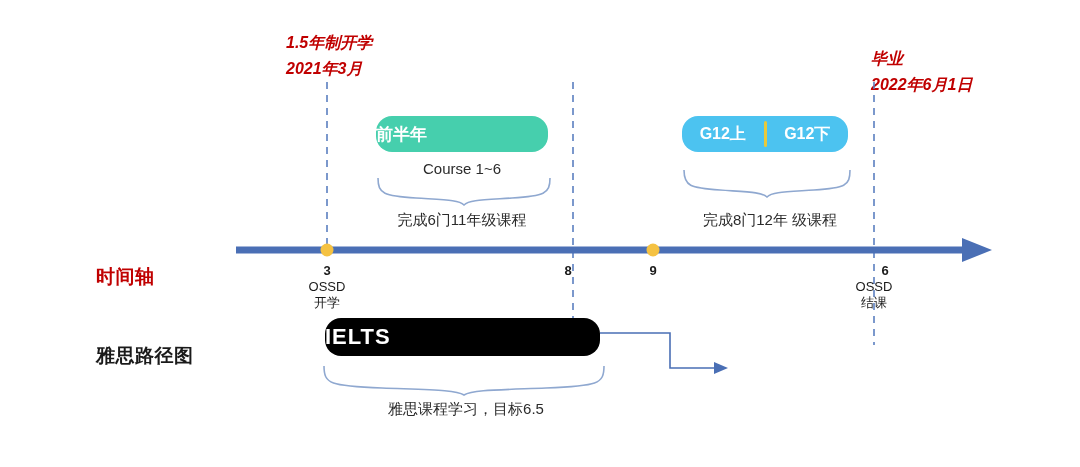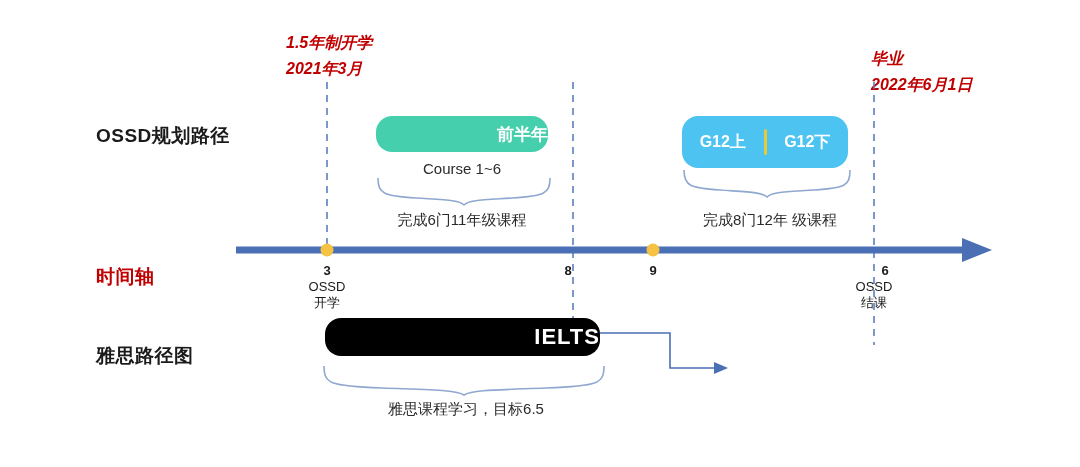--- a/index.html
+++ b/index.html
@@ -19,21 +19,21 @@
   .row-label.red{color:#c00000;}
 
   
   .callout{
     color:#c00000;font-size:16px;font-weight:700;line-height:26px;
     white-space:nowrap;text-align:left;font-style:italic;
   }
 
   
   .box{
-    border-radius:16px;display:flex;align-items:center;justify-content:flex-end;
+    border-radius:16px;display:flex;align-items:center;justify-content:flex-start;
     color:#ffffff;font-weight:700;box-sizing:border-box;
   }
   .box-green{background:#46cfad;font-size:17px;}
   .box-blue-light{background:#4cc3f0;font-size:16px;position:relative;}
   .box-ielts{background:#000000;font-size:22px;letter-spacing:1px;}
 
   .g12-half{
     flex:1;display:flex;align-items:center;justify-content:center;
     height:100%;color:#fff;
   }
@@ -59,21 +59,20 @@
     color:#c00000;font-size:15px;font-weight:700;line-height:24px;white-space:nowrap;
   }
 
   svg{overflow:visible;}
 </style>
 </head>
 <body>
 
 <div id="stage">
 
-  <div class="abs row-label" style="left:96px;top:123px;">OSSD规划路径</div>
 
   <div class="abs row-label red" style="left:96px;top:239px;margin-top:25px;">时间轴</div>
 
   <div class="abs row-label" style="left:96px;top:343px;">雅思路径图</div>
 
   <div class="abs callout" style="left:286px;top:30px;">
     <div>1.5年制开学</div>
     <div>2021年3月</div>
   </div>
 
@@ -90,21 +89,21 @@
 
     <line x1="874" y1="82" x2="874" y2="345" stroke="#5b7fc0" stroke-width="1.6" stroke-dasharray="7,6"></line>
   </svg>
 
   <div class="abs box box-green" style="left:376px;top:116px;width:172px;height:36px;">
     <span>前半年</span>
   </div>
 
   <div class="abs caption" style="left:376px;top:160px;width:172px;">Course 1~6</div>
 
-  <div class="abs box box-blue-light" style="left:682px;top:116px;width:166px;height:52px;">
+  <div class="abs box box-blue-light" style="left:682px;top:116px;width:166px;height:36px;">
     <div class="g12-half">
       <span>G12上</span>
     </div>
     <div class="g12-divider"></div>
     <div class="g12-half">
       <span>G12下</span>
     </div>
   </div>
 
   <svg class="abs" style="left:376px;top:176px;" width="180" height="30">

